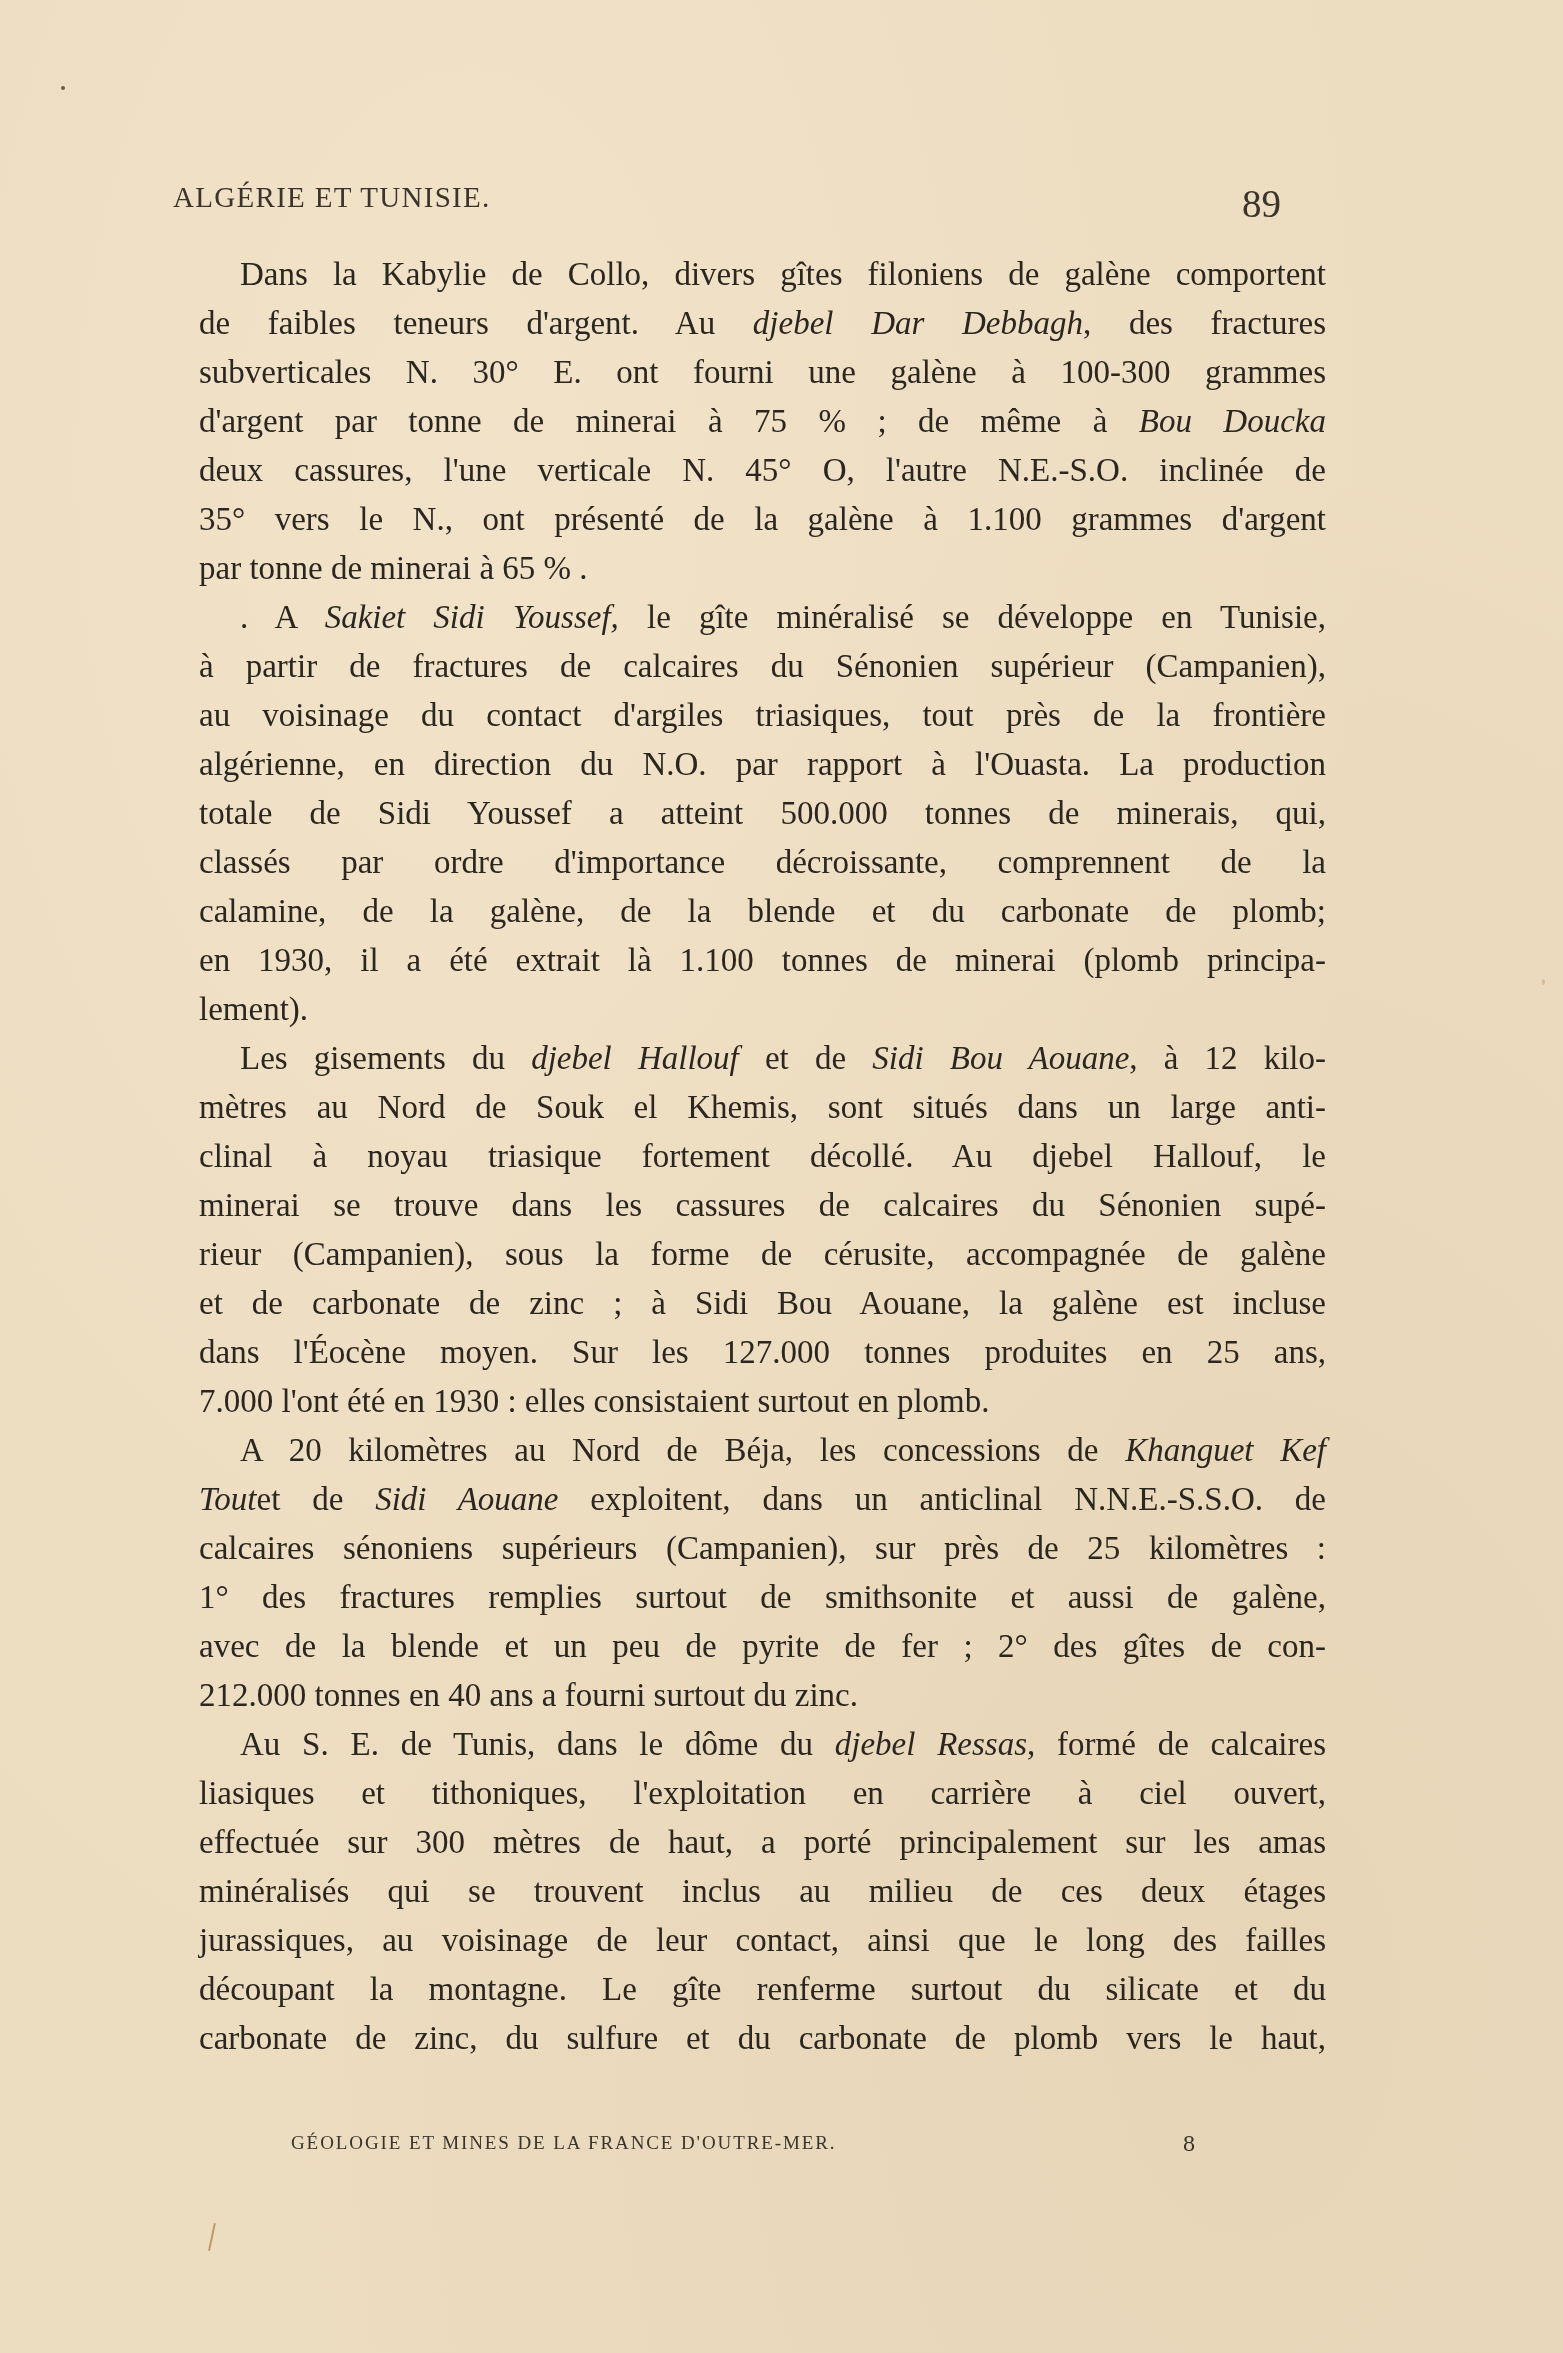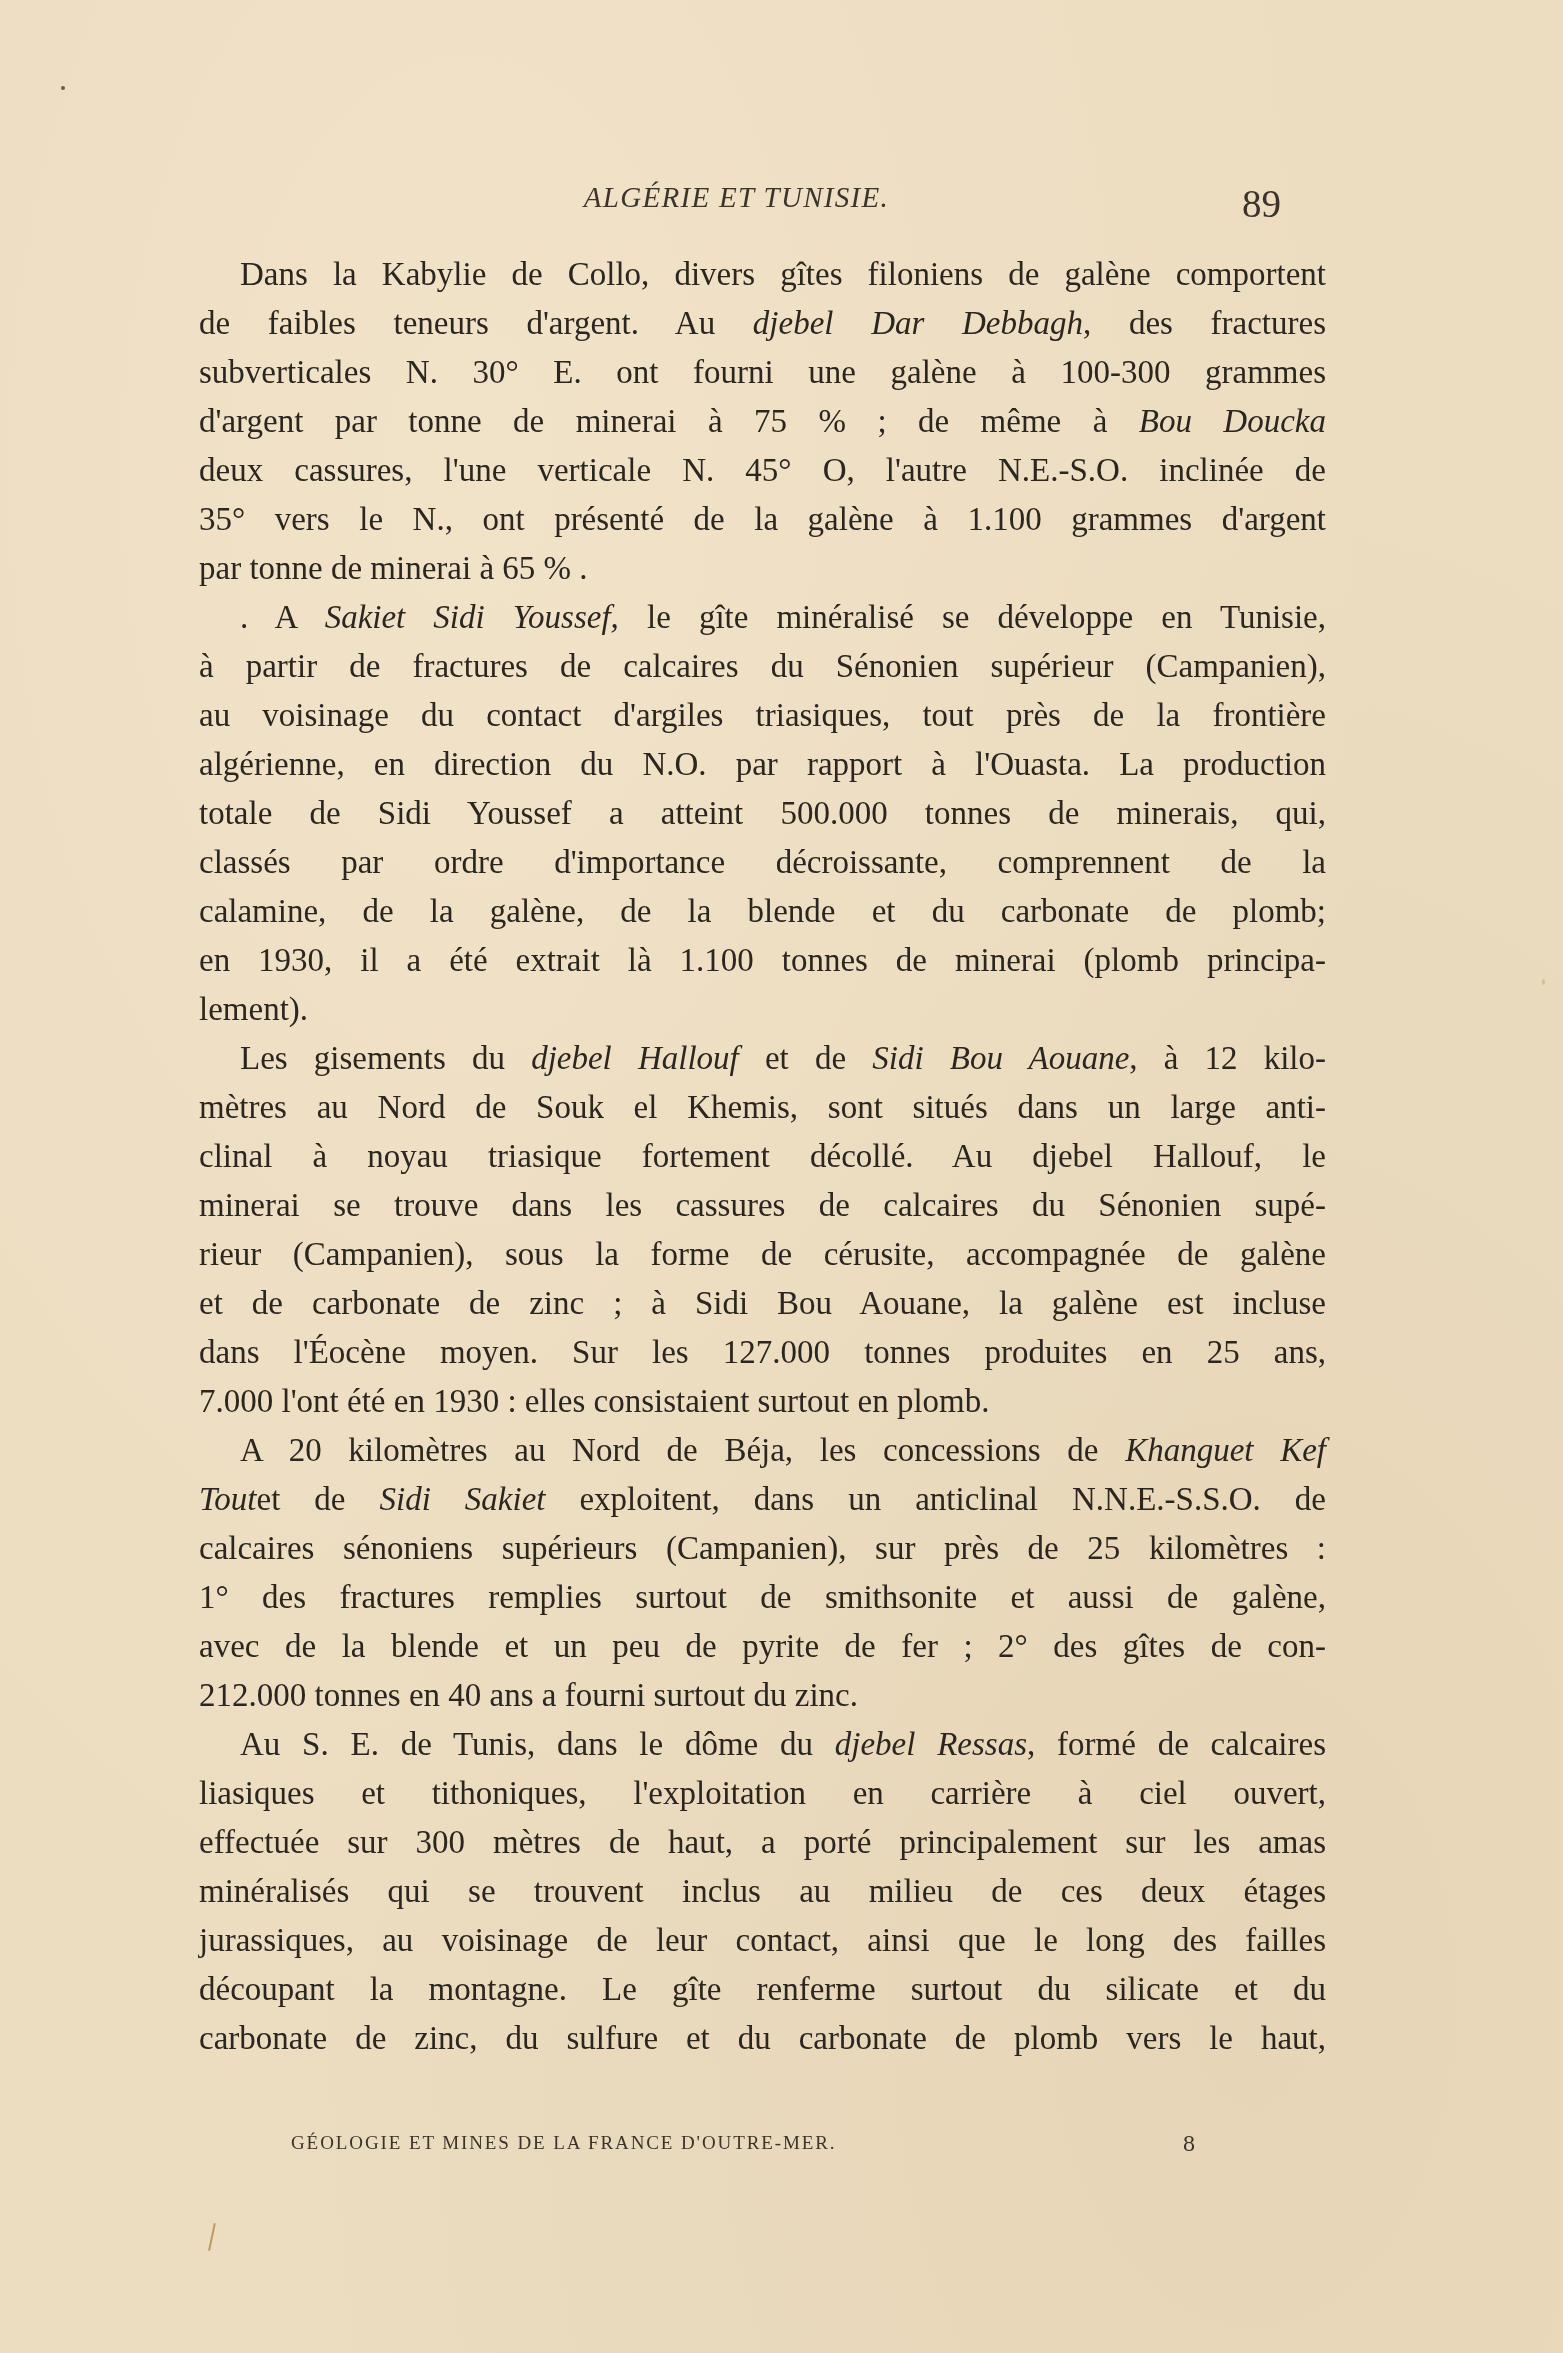--- a/index.html
+++ b/index.html
@@ -29,27 +29,25 @@
     position: absolute;
     left: 173px;
     top: 181px;
     width: 1127px;
     height: 38px;
   }
   .running-head .title {
     position: absolute;
     left: 0;
     width: 100%;
-    text-align: center;
     font-family: "Liberation Serif", "DejaVu Serif", serif;
     font-size: 29px;
     letter-spacing: 1.3px;
     color: #3a342c;
     top: 0;
-    font-style: italic;
   }
   .running-head .folio {
     position: absolute;
     right: 19px;
     top: 0;
     font-family: Liberation Serif, serif;
     font-size: 39px;
     color: #3a342c;
   }
   .body-text {
@@ -153,21 +151,21 @@
         <span class="line"><span>mètres au Nord de Souk el Khemis, sont situés dans un large anti-</span></span>
         <span class="line"><span>clinal à noyau triasique fortement décollé. Au djebel Hallouf, le</span></span>
         <span class="line"><span>minerai se trouve dans les cassures de calcaires du Sénonien supé-</span></span>
         <span class="line"><span>rieur (Campanien), sous la forme de cérusite, accompagnée de galène</span></span>
         <span class="line"><span>et de carbonate de zinc ; à Sidi Bou Aouane, la galène est incluse</span></span>
         <span class="line"><span>dans l'Éocène moyen. Sur les 127.000 tonnes produites en 25 ans,</span></span>
         <span class="line last"><span>7.000 l'ont été en 1930 : elles consistaient surtout en plomb.</span></span>
       </div>
       <div>
         <span class="line indent"><span>A 20 kilomètres au Nord de Béja, les concessions de </span><i>Khanguet Kef</i></span>
-        <span class="line"><i>Tout</i><span>et de </span><i>Sidi Sakiet</i><span> exploitent, dans un anticlinal N.N.E.-S.S.O. de</span></span>
+        <span class="line"><i>Tout</i><span>et de </span><i>Sidi Aouane</i><span> exploitent, dans un anticlinal N.N.E.-S.S.O. de</span></span>
         <span class="line"><span>calcaires sénoniens supérieurs (Campanien), sur près de 25 kilomètres :</span></span>
         <span class="line"><span>1° des fractures remplies surtout de smithsonite et aussi de galène,</span></span>
         <span class="line"><span>avec de la blende et un peu de pyrite de fer ; 2° des gîtes de con-</span></span>
         <span class="line last"><span>212.000 tonnes en 40 ans a fourni surtout du zinc.</span></span>
       </div>
       <div>
         <span class="line indent"><span>Au S. E. de Tunis, dans le dôme du </span><i>djebel Ressas</i><span>, formé de calcaires</span></span>
         <span class="line"><span>liasiques et tithoniques, l'exploitation en carrière à ciel ouvert,</span></span>
         <span class="line"><span>effectuée sur 300 mètres de haut, a porté principalement sur les amas</span></span>
         <span class="line"><span>minéralisés qui se trouvent inclus au milieu de ces deux étages</span></span>

